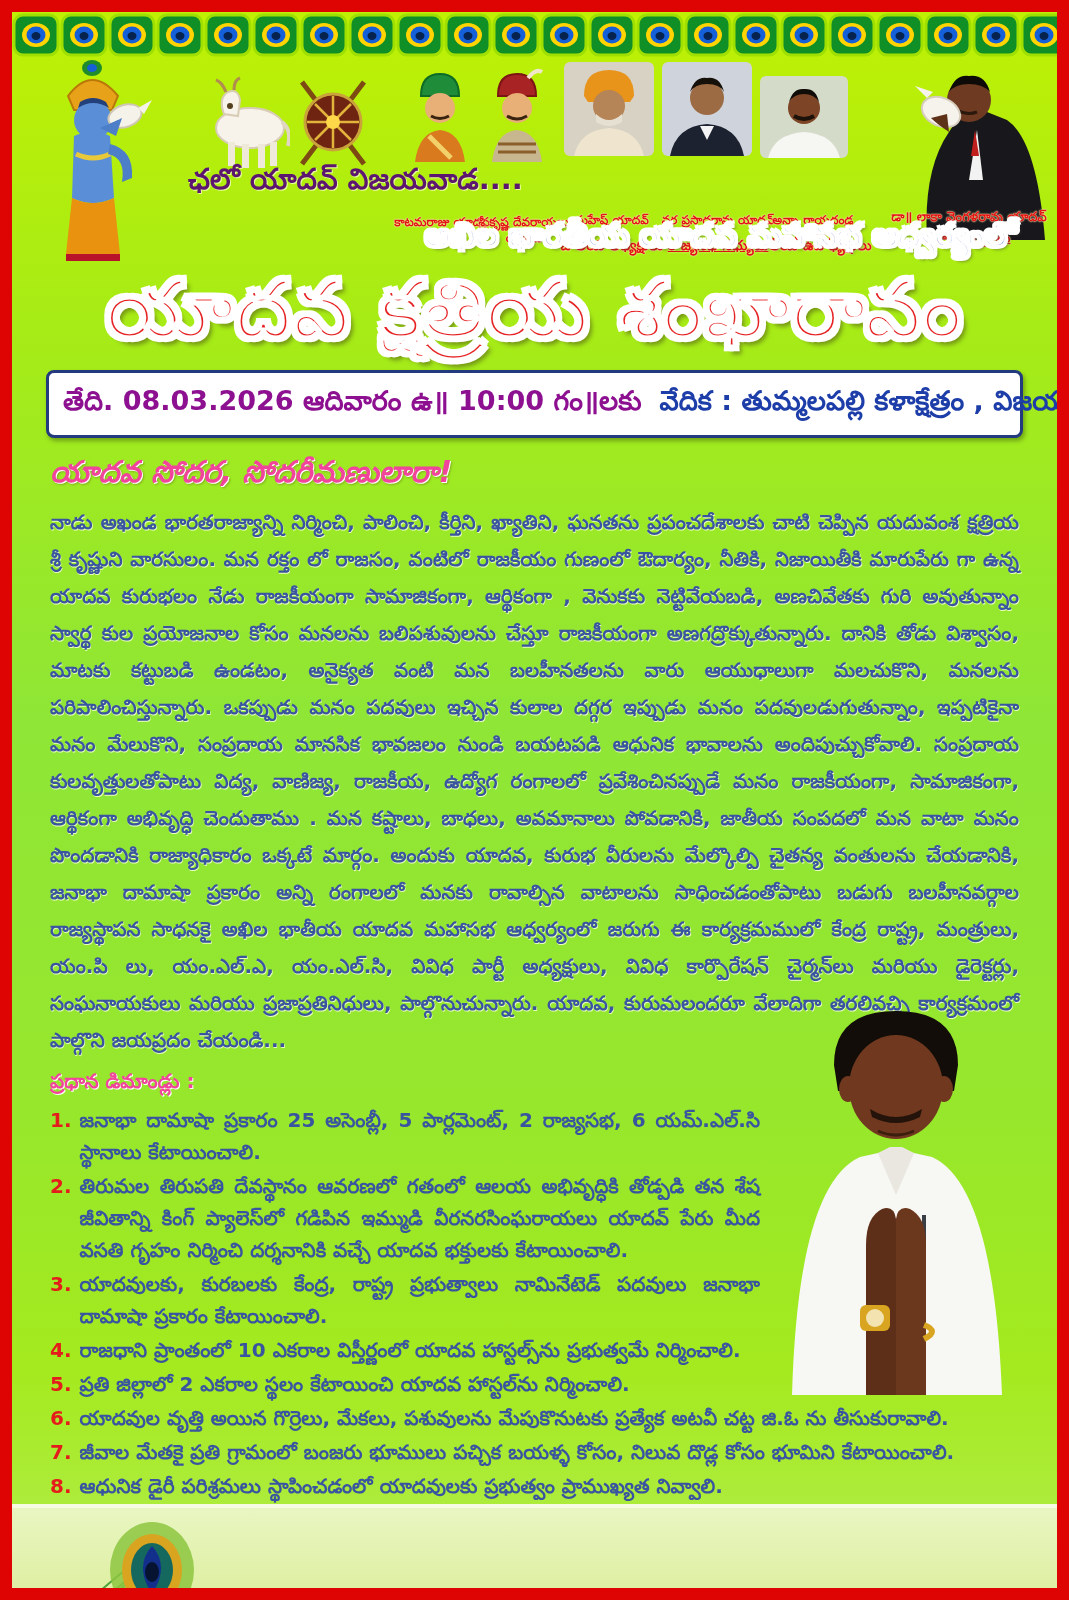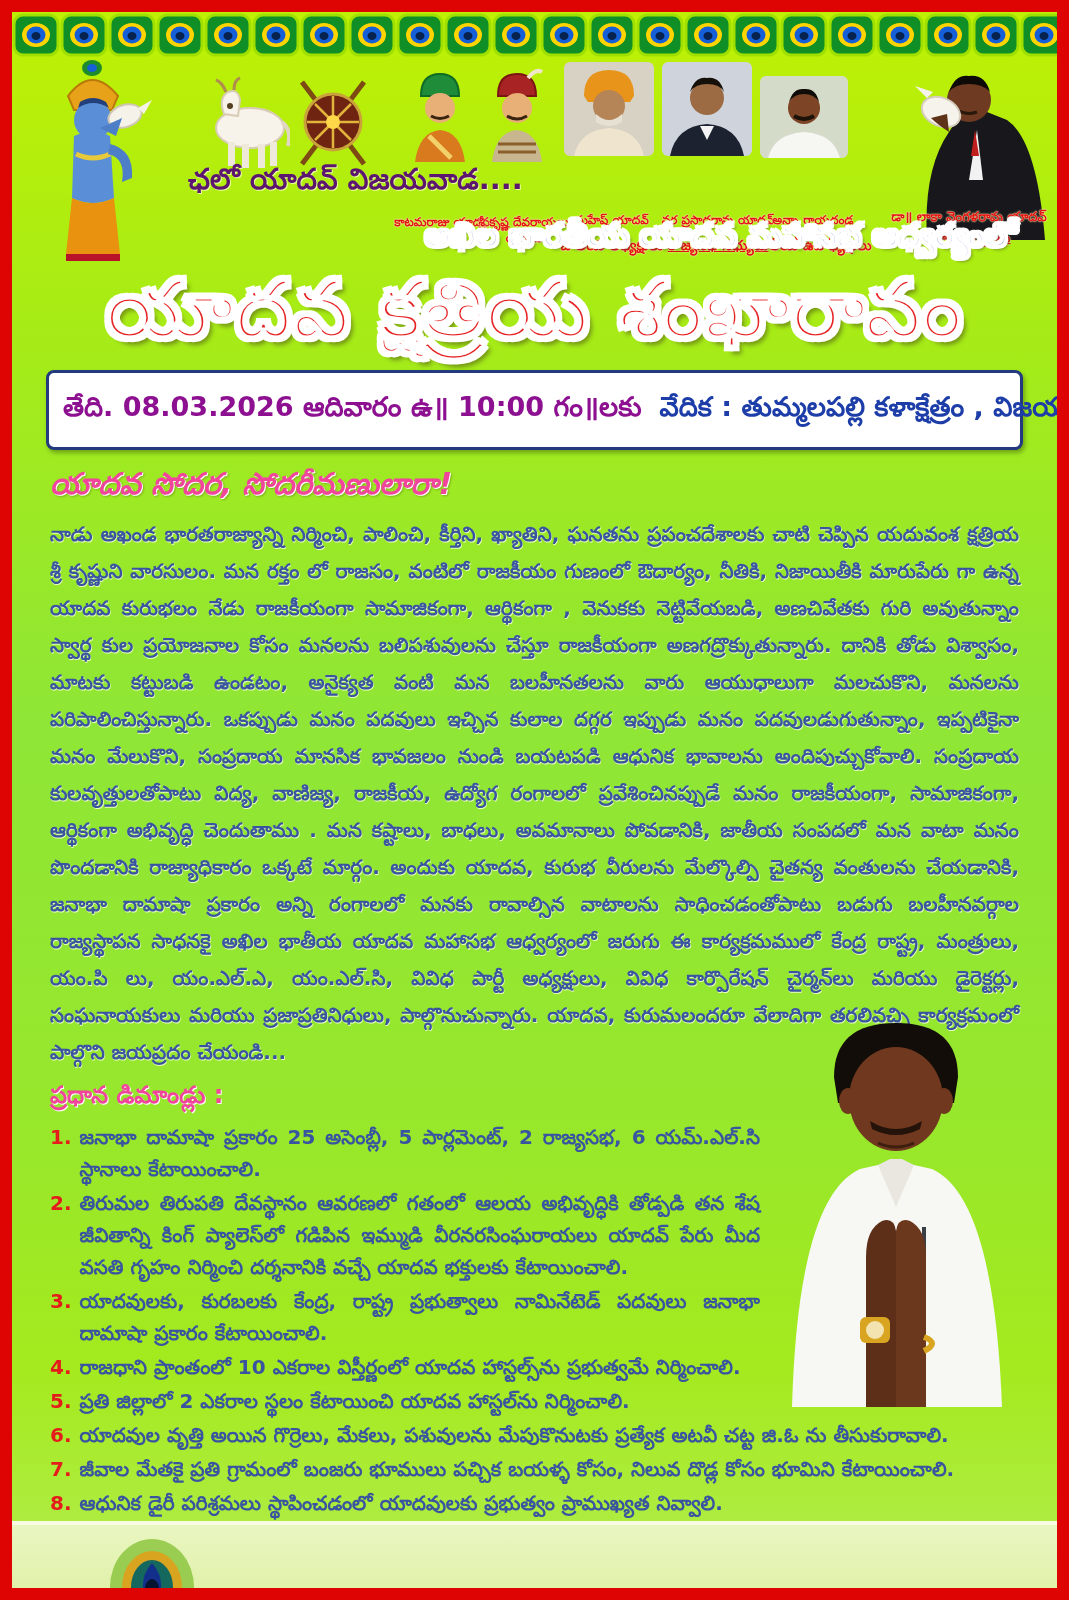--- a/index.html
+++ b/index.html
@@ -39,39 +39,39 @@
     flex:none;text-align:center;margin-top:0;
     font-size:80px;font-weight:bold;color:#e62222;letter-spacing:1px;
     -webkit-text-stroke:2.5px #ffffff;
     text-shadow:-3px -3px 0 #fff,3px -3px 0 #fff,-3px 3px 0 #fff,3px 3px 0 #fff,5px 6px 4px rgba(70,70,20,.5);
     line-height:1.1;
   }
   
   .datebar{
     flex:none;margin:16px 34px 0 34px;background:#ffffff;
     border:3px solid #243a7e;border-radius:8px;
-    padding:18px 14px;display:flex;justify-content:space-between;align-items:center;gap:18px;
+    padding:12px 14px;display:flex;justify-content:space-between;align-items:center;gap:18px;
     box-shadow:2px 3px 4px rgba(40,60,10,.4);
   }
   .date-left{font-size:27px;font-weight:bold;color:#8d1091;white-space:nowrap;}
   .date-right{font-size:27px;font-weight:bold;color:#1d3da8;white-space:nowrap;}
   
   .content{flex:1;padding:10px 38px 0 38px;}
   .salutation{
     font-size:30px;font-weight:bold;color:#f0459b;font-style:italic;
     text-shadow:1px 1px 0 #fff,2px 2px 2px rgba(80,80,20,.35);
     margin:6px 0 8px 0;
   }
   .para{
     font-size:20px;font-weight:600;color:#3a55a0;text-align:justify;
     line-height:1.85;margin:0 0 10px 0;
     text-shadow:0.6px 0.6px 0 #eaffc0;
   }
   .demands-heading{
-    font-size:24px;font-weight:bold;color:#f0459b;
+    font-size:20px;font-weight:bold;color:#f0459b;
     text-shadow:1px 1px 0 #fff;
     margin:4px 0 6px 0;
   }
   .demands-wrap{position:relative;}
   .man-photo{float:right;width:245px;height:390px;margin:-64px 0 0 14px;}
   ol.demands{list-style:none;margin:0;padding:0;}
   ol.demands li{
     display:flex;gap:8px;align-items:flex-start;
     font-size:20px;font-weight:600;color:#3a55a0;line-height:1.6;
     margin-bottom:2px;text-align:justify;

